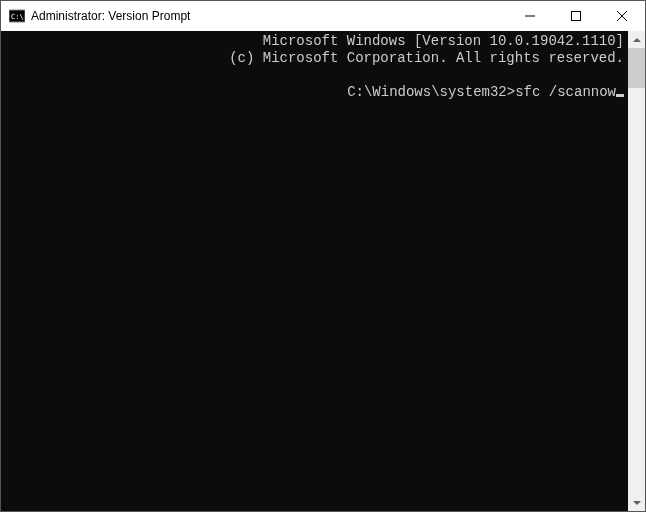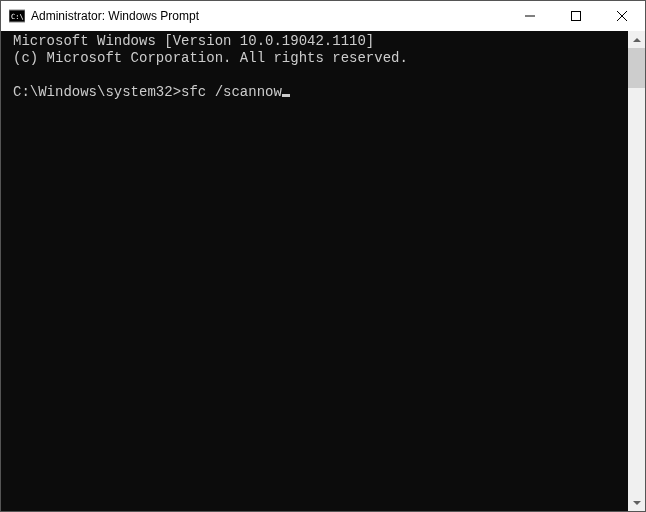--- a/index.html
+++ b/index.html
@@ -67,23 +67,24 @@
       background: #0c0c0c;
       overflow: hidden;
     }
     .terminal {
       flex: 1;
       background: #0c0c0c;
       color: #cccccc;
       font-family: Consolas, "Courier New", monospace;
       font-size: 14px;
       line-height: 17px;
-      padding: 2px 12px;
+      padding: 2px 4px;
       white-space: pre;
       overflow: hidden;
+      text-align: right;
     }
     .scrollbar {
       width: 17px;
       background: #f0f0f0;
       display: flex;
       flex-direction: column;
     }
     .scroll-arrow {
       width: 17px;
       height: 17px;
@@ -126,21 +127,21 @@
 
 <div class="window">
   <div class="titlebar">
     <div class="titlebar-left">
       <span class="app-icon">
         <svg width="16" height="16" viewBox="0 0 16 16">
           <rect x="0" y="2" width="16" height="12" fill="#000000" stroke="#888888" stroke-width="1"></rect>
           <text x="2" y="11" font-size="7" fill="#ffffff" font-family="monospace">C:\</text>
         </svg>
       </span>
-      <span class="title-text">Administrator: Windows Prompt</span>
+      <span class="title-text">Administrator: Version Prompt</span>
     </div>
     <div class="titlebar-right">
       <div class="titlebar-btn">
         <svg width="10" height="10" viewBox="0 0 10 10">
             <line x1="0" y1="5" x2="10" y2="5" stroke="#000000" stroke-width="1"></line>
           </svg>
       </div>
       <div class="titlebar-btn">
         <svg width="10" height="10" viewBox="0 0 10 10">
             <rect x="0.5" y="0.5" width="9" height="9" fill="none" stroke="#000000" stroke-width="1"></rect>

